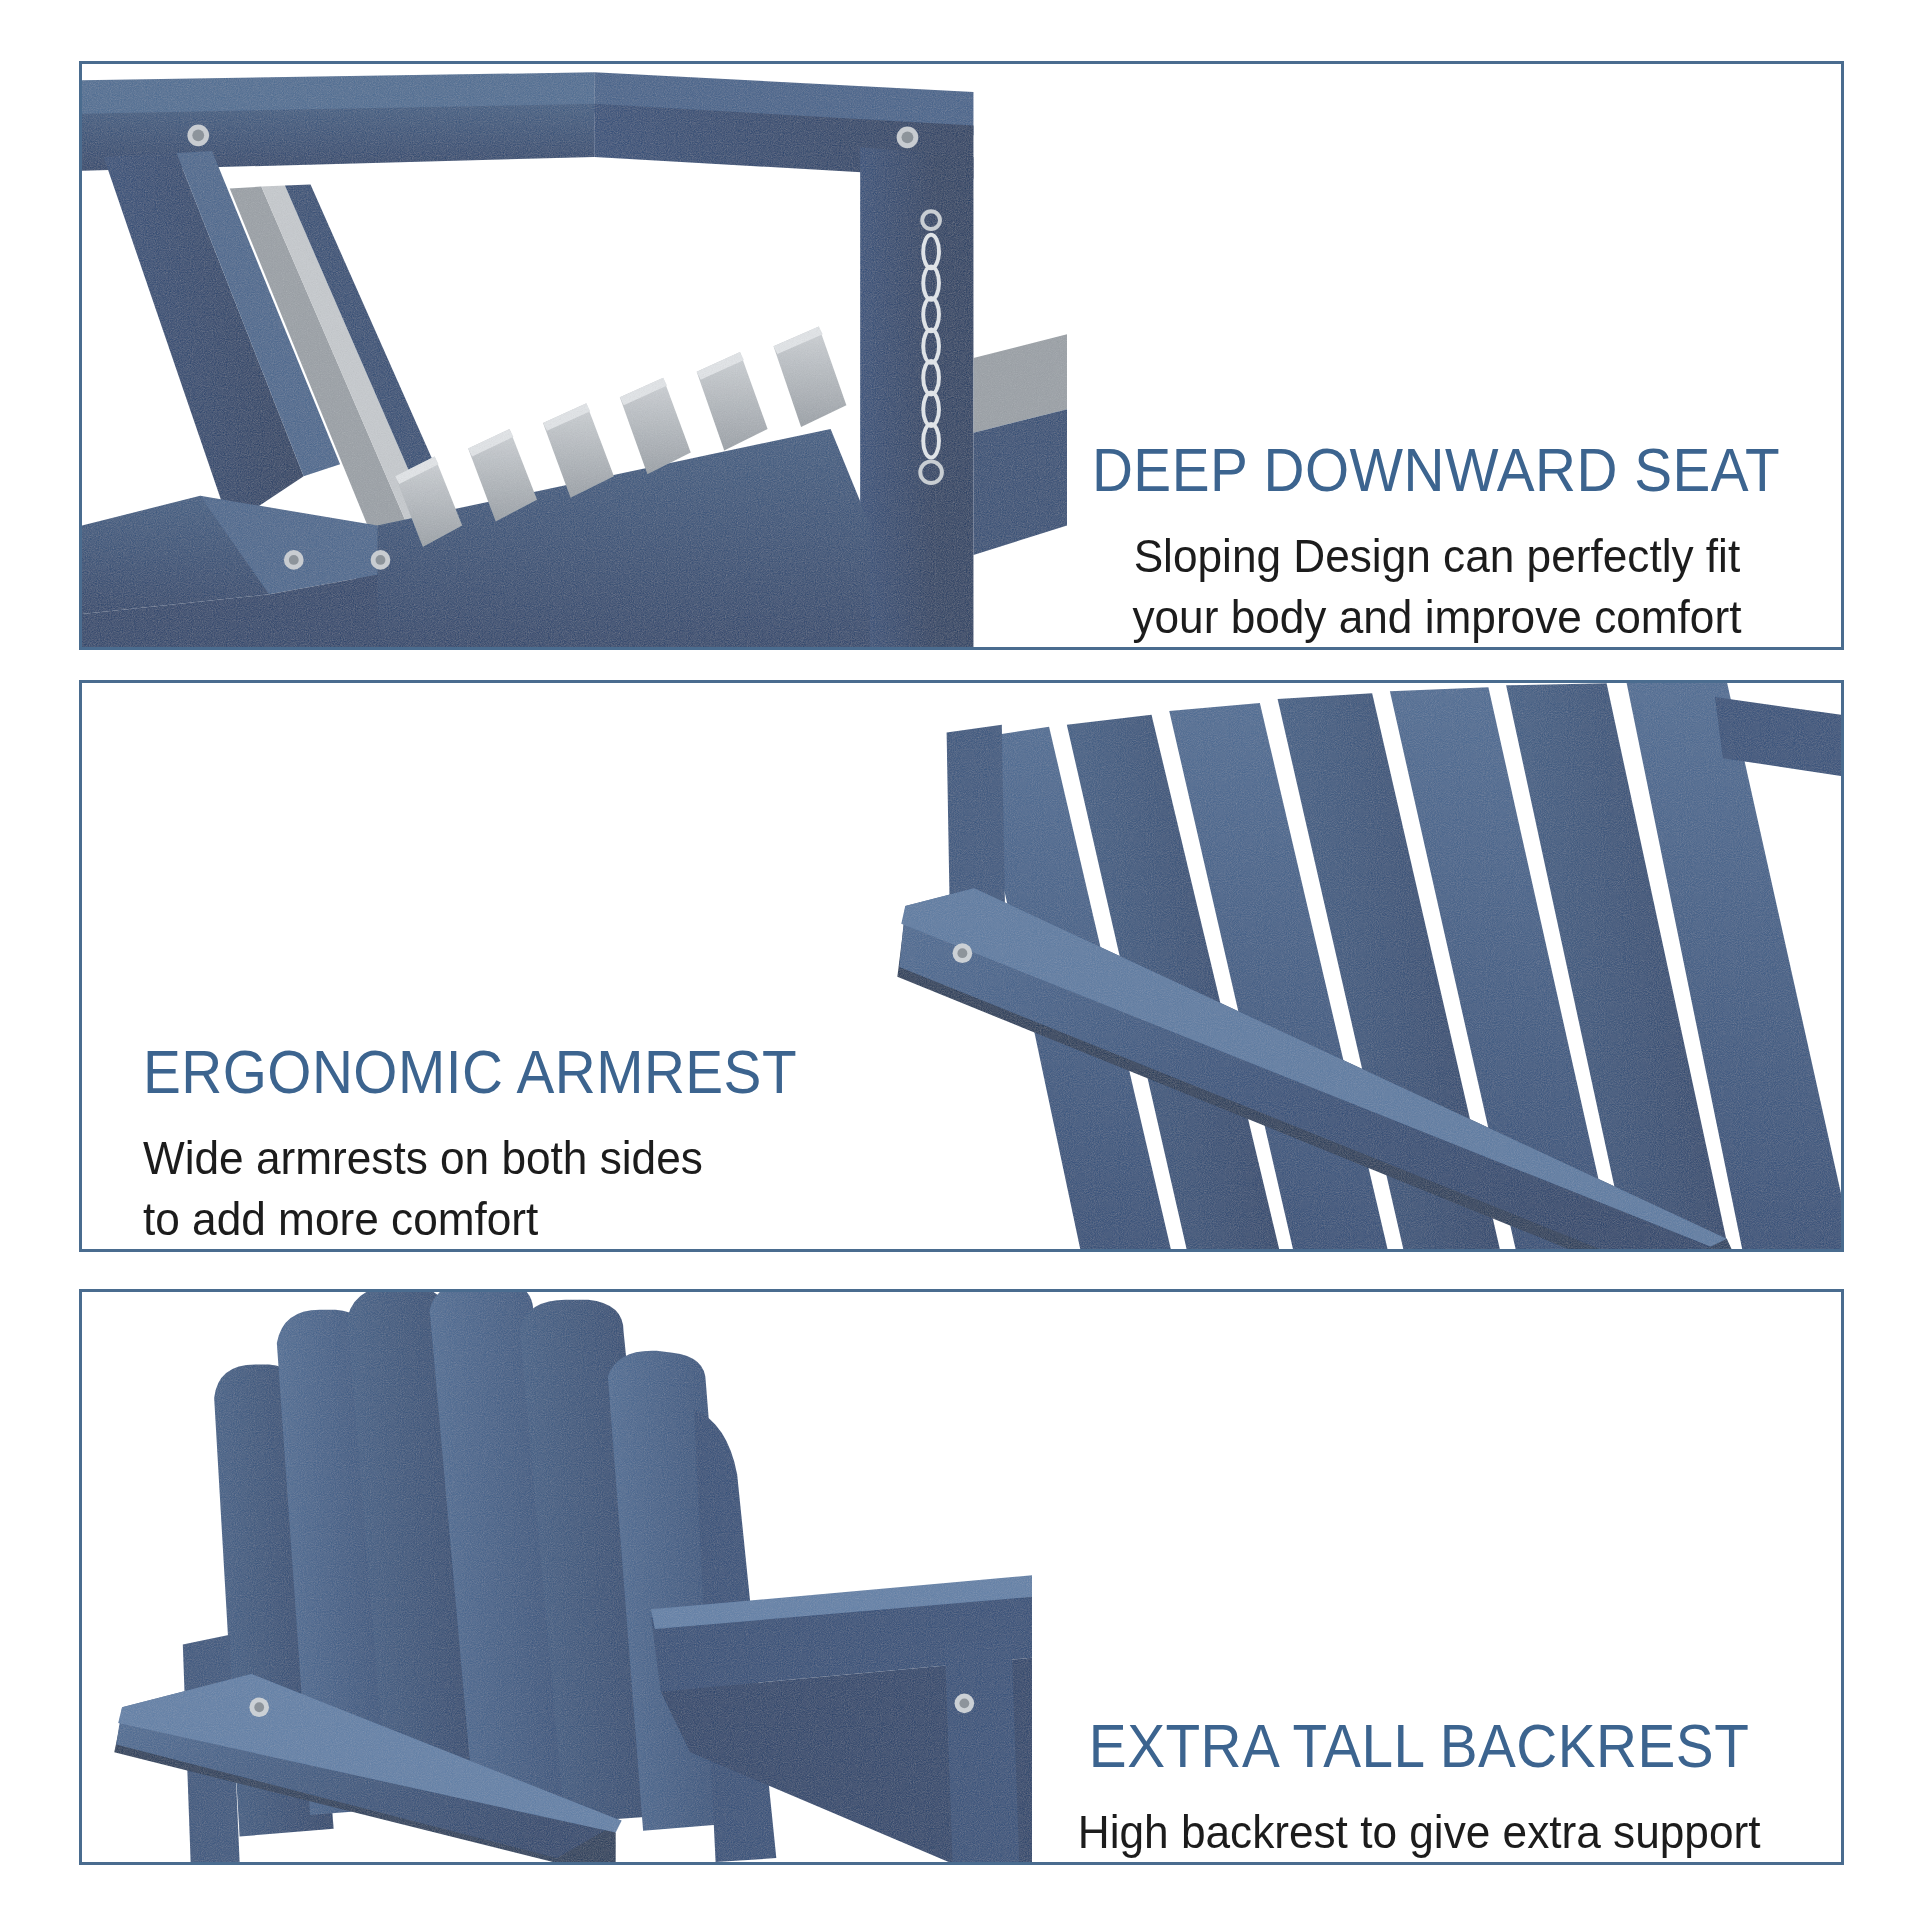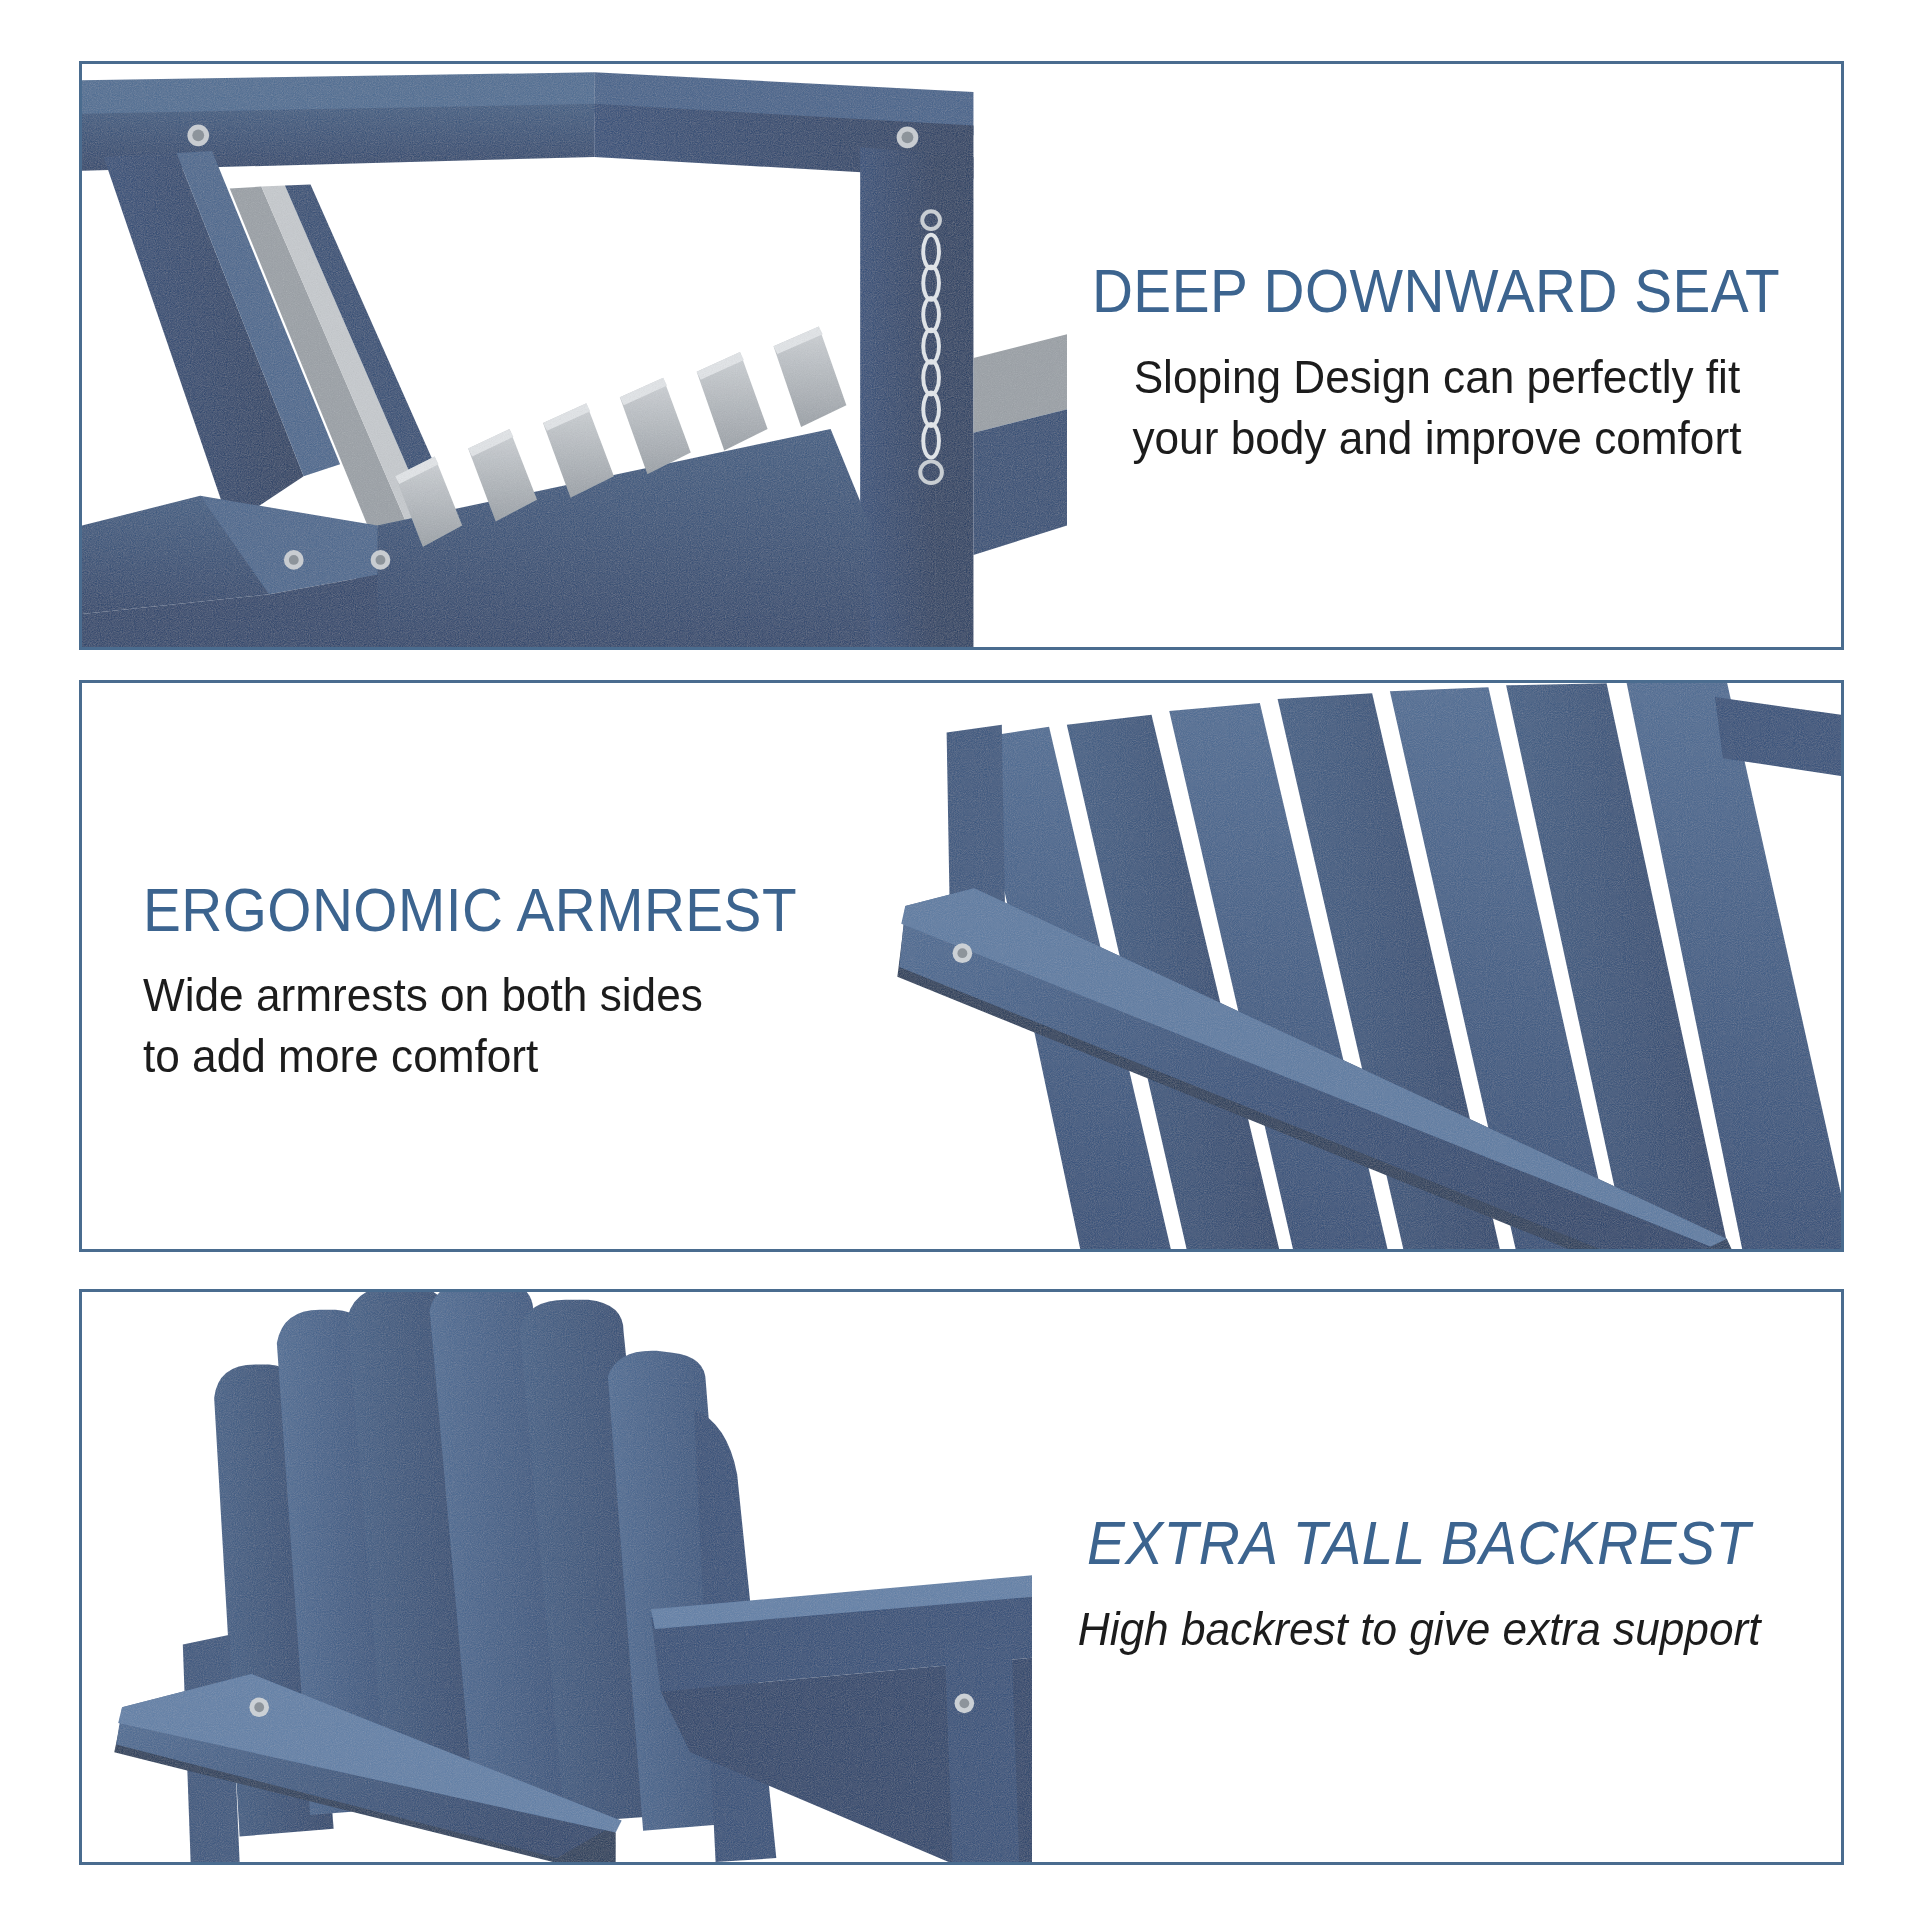--- a/index.html
+++ b/index.html
@@ -14,25 +14,25 @@
   
   .panel{
     position:absolute;
     border:3px solid #4a6c8f;
     background:#ffffff;
     overflow:hidden;
     box-sizing:border-box;
   }
   #panel-1{left:79px;  top:61px;   width:1765px; height:589px;}
   #panel-2{left:79px;  top:680px;  width:1765px; height:572px;}
-  #panel-3{left:79px;  top:1289px; width:1765px; height:576px;font-style:italic;}
+  #panel-3{left:79px;  top:1289px; width:1765px; height:576px;}
 
   .photo{position:absolute;top:0;bottom:0;overflow:hidden;}
   .copy{position:absolute;top:16px;bottom:0;display:flex;flex-direction:column;
-        justify-content:center;box-sizing:border-box;}
+        justify-content:flex-end;box-sizing:border-box;}
 
   
   #panel-1 .photo{left:0;width:56%;}
   #panel-1 .copy{right:0;width:46%;align-items:center;text-align:center;padding:0 40px;}
   
   #panel-2 .copy{left:0;width:47%;align-items:flex-start;text-align:left;padding:16px 0 0 61px;}
   #panel-2 .photo{right:0;width:56%;}
   
   #panel-3 .photo{left:0;width:54%;}
   #panel-3 .copy{right:0;width:48%;align-items:center;text-align:center;padding:0 34px;}

